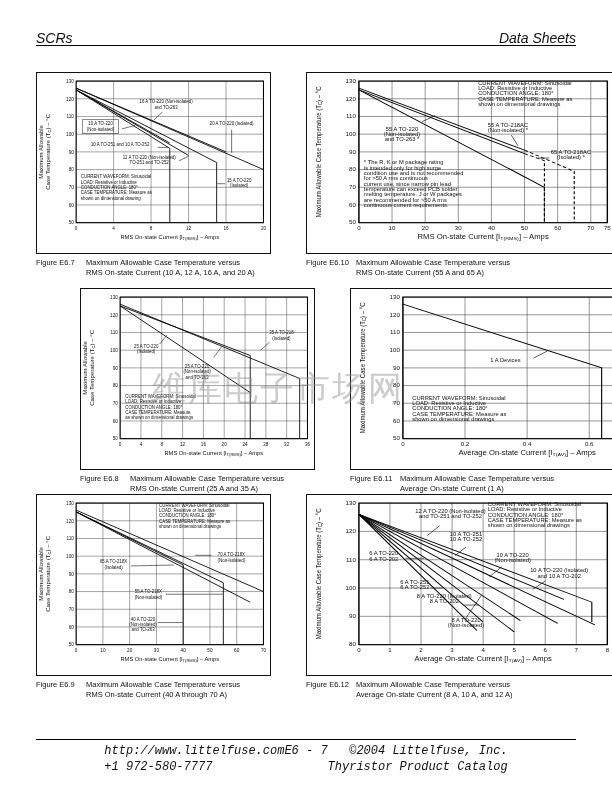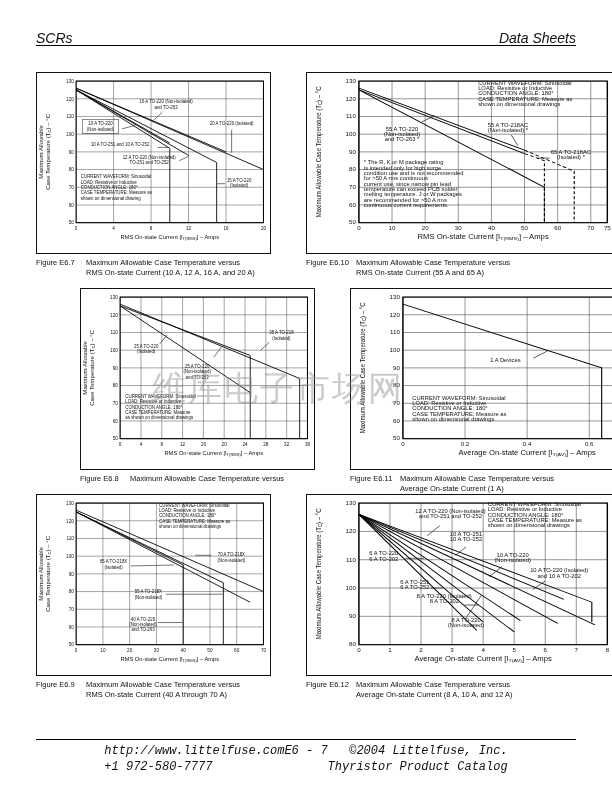--- a/index.html
+++ b/index.html
@@ -224,20 +224,21 @@
           <text x="39.5" y="9.8" text-anchor="end" font-size="5" fill="#111">130</text>
           <text x="142.5" y="164" text-anchor="middle" font-size="6.2" fill="#111"><tspan>RMS On-state Current [I</tspan><tspan dy="1.4" font-size="70%">T(RMS)</tspan><tspan dy="-1.4">] – Amps</tspan></text>
           <text x="6" y="78" text-anchor="middle" font-size="6" fill="#111" transform="rotate(-90 6 78)"><tspan>Maximum Allowable</tspan></text>
           <text x="13.5" y="78" text-anchor="middle" font-size="6" fill="#111" transform="rotate(-90 13.5 78)"><tspan>Case Temperature (T</tspan><tspan dy="1.4" font-size="70%">C</tspan><tspan dy="-1.4">) – °C</tspan></text>
         </svg>
     </div>
     <div class="caption">
       <span class="figlabel">Figure E6.8</span>
       <span class="captext">
         <span>Maximum Allowable Case Temperature versus</span>
+        <span>RMS On-state Current (25 A and 35 A)</span>
       </span>
     </div>
   </div>
 
   <div class="fig colR r2">
     <div class="chartbox">
       <svg viewBox="0 0 250 178" preserveAspectRatio="none">
           <line x1="42" y1="8" x2="42" y2="148" stroke="#444" stroke-width="0.5"></line>
           <line x1="92.25" y1="8" x2="92.25" y2="148" stroke="#444" stroke-width="0.5"></line>
           <line x1="142.5" y1="8" x2="142.5" y2="148" stroke="#444" stroke-width="0.5"></line>

